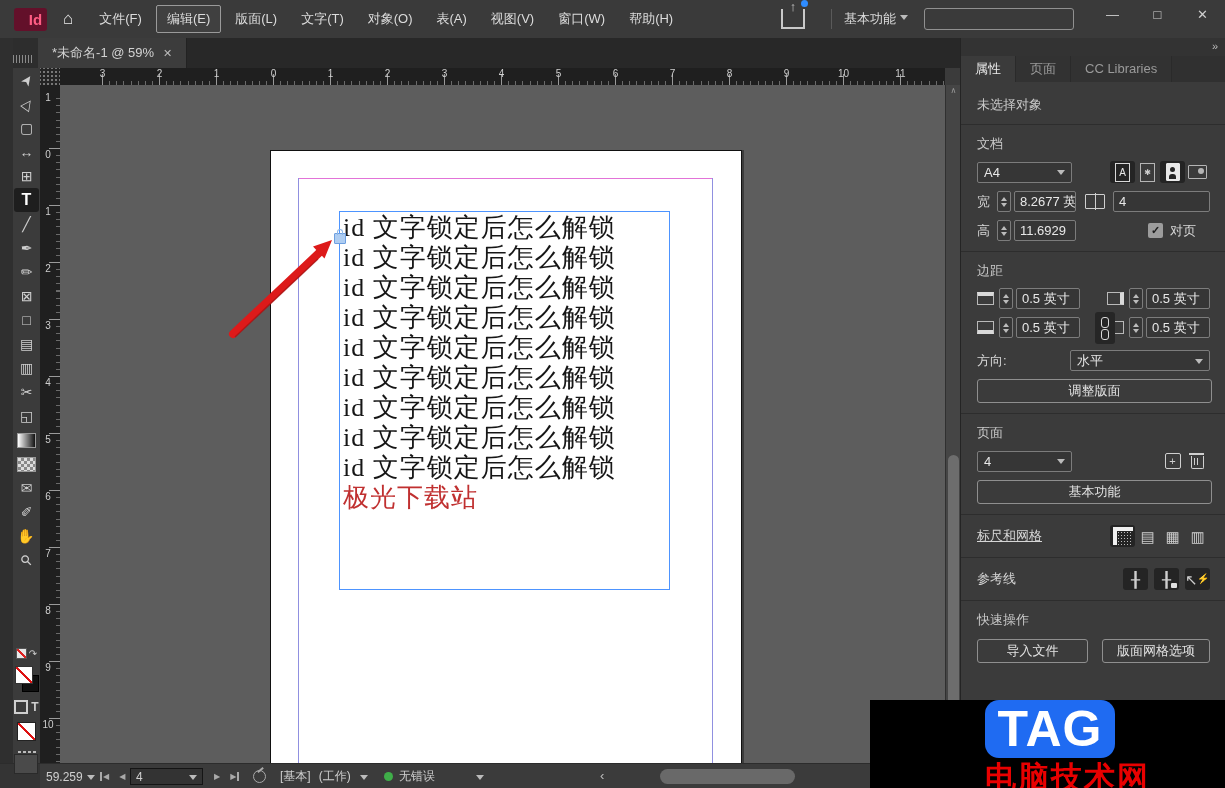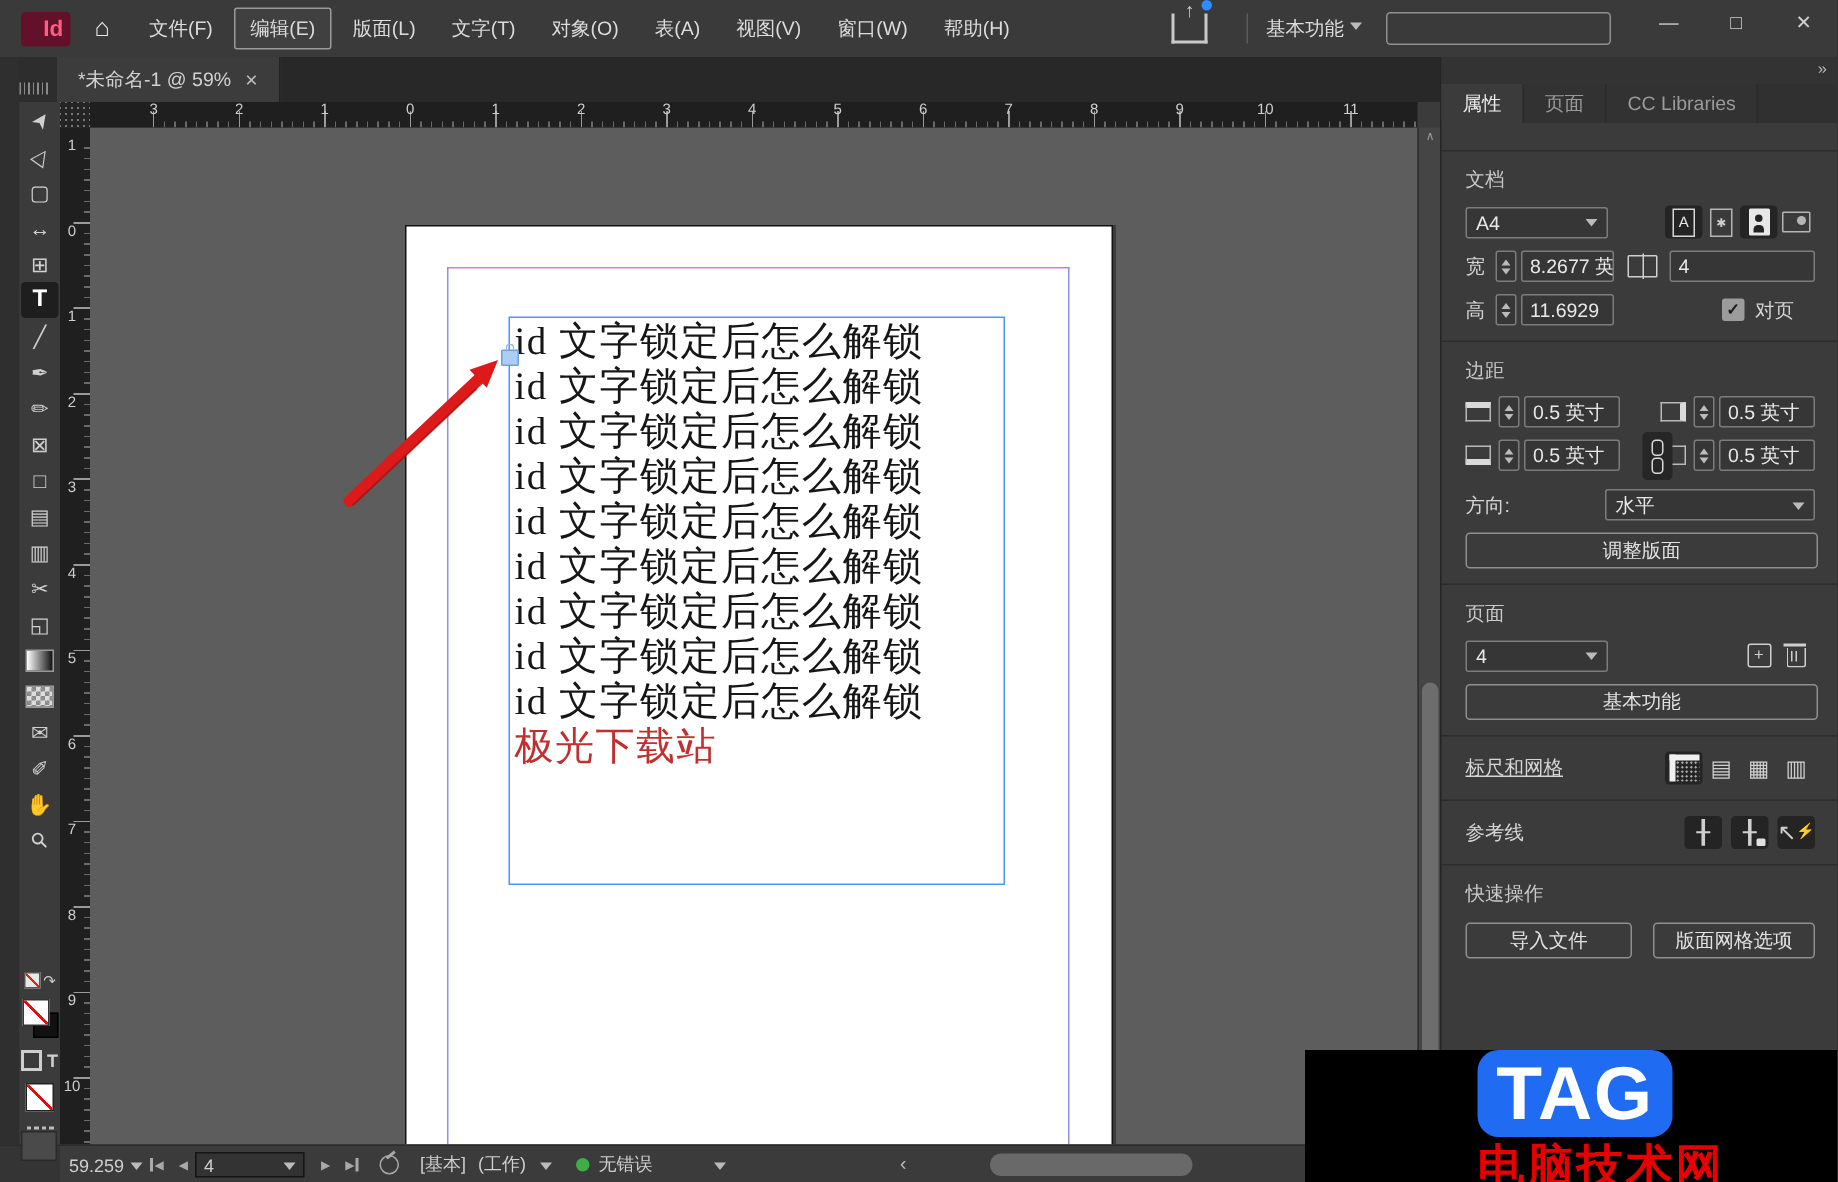--- a/index.html
+++ b/index.html
@@ -432,20 +432,21 @@
     <div class="phead">
       <span class="exp">»</span>
     </div>
     <div class="ptabs">
 
     <div class="ptab active">属性</div>
         <div class="ptab">页面</div>
         <div class="ptab">CC Libraries</div>
       </div>
     <div class="pbody">
+      <div class="sect-label">未选择对象</div>
       <div class="pdiv"></div>
 
       <div class="sect-label">文档</div>
       <div class="prow">
         <div class="sel" style="width:95px;">
           <span>A4</span>
             <span class="tri"></span>
         </div>
         <div style="flex:1"></div>
         <div class="ibtn pressed">

